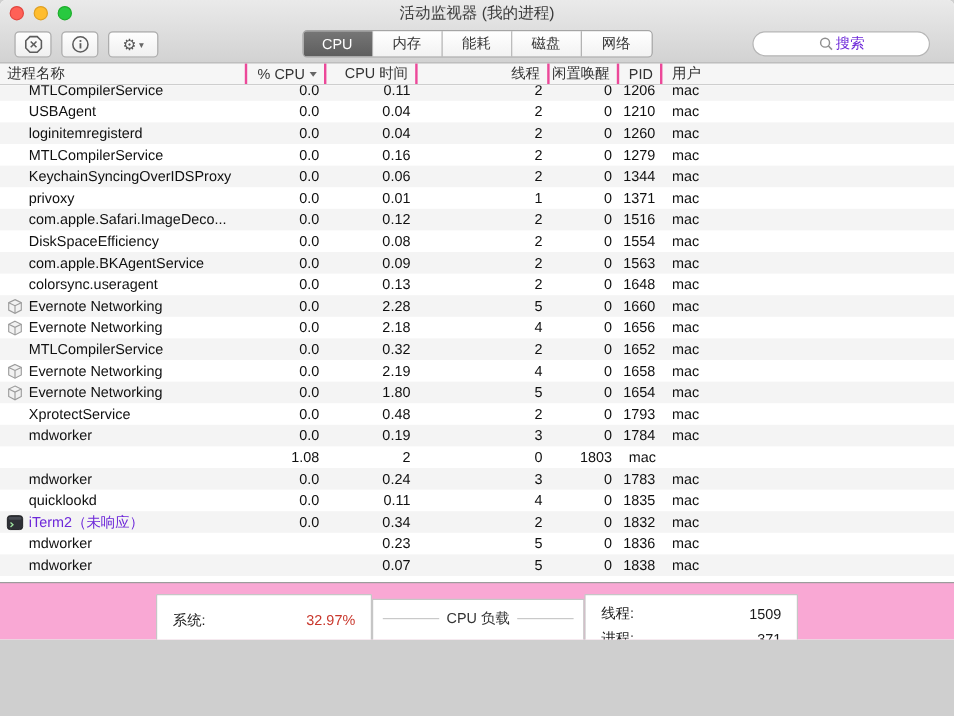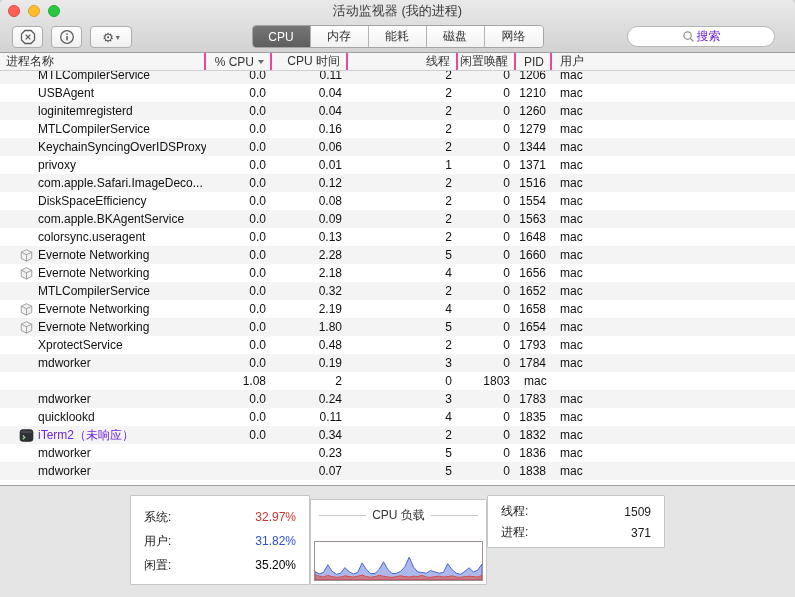--- a/index.html
+++ b/index.html
@@ -1,18 +1,18 @@
 <!DOCTYPE html>
 <html><head>
 <meta charset="utf-8">
 <style>
   * { margin:0; padding:0; box-sizing:border-box; }
   html,body { width:795px; height:597px; }
   body { font-family:"Liberation Sans","DejaVu Sans",sans-serif; background:#cfcfcf; }
-  .window { width:795px; height:597px; display:flex; flex-direction:column; overflow:hidden;
+  .window { width:795px; height:533px; display:flex; flex-direction:column; overflow:hidden;
             border-radius:5px 5px 0 0; background:#fff; }
 
   
   .chrome { flex:0 0 52px; background:linear-gradient(#eaeaea,#d2d2d2); border-bottom:1px solid #9f9f9f; }
   .titlebar { height:22px; position:relative; display:flex; align-items:center; justify-content:center; }
   .traffic { position:absolute; left:8px; top:5px; display:flex; gap:8px; }
   .light { width:12px; height:12px; border-radius:50%; }
   .light.red   { background:#ff6157; border:1px solid #e24640; }
   .light.yellow{ background:#ffbd2e; border:1px solid #dfa023; }
   .light.green { background:#28c940; border:1px solid #1dad2b; }
@@ -49,26 +49,26 @@
   .tri-down { width:0; height:0; border-left:3.5px solid transparent; border-right:3.5px solid transparent;
               border-top:4px solid #666; margin-left:4px; }
 
   .rows { height:414px; overflow:hidden; background:#fff; }
   .row { height:18px; line-height:18px; font-size:12px; color:#101010; }
   .row.shade { background:#f4f4f4; }
   .row.clipped { margin-top:-5px; }
   .cell { white-space:nowrap; overflow:hidden; }
   .cell.num { text-align:right; padding-right:6px; }
   .cell.user { padding-left:8px; }
-  .cell.name { display:flex; align-items:center; gap:4px; padding-left:18px; }
+  .cell.name { display:flex; align-items:center; gap:4px; padding-left:4px; }
   .icon-slot { width:16px; height:16px; flex:0 0 16px; display:inline-flex; align-items:center; justify-content:center; }
   .row.alert .pname { color:#6d28d9; }
 
   
-  .footer { position:relative; flex:1; background:#e5e5e5; border-top:1px solid #9c9c9c; font-size:12px; color:#1a1a1a; }
+  .footer { position:relative; flex:1; background:#f9a8d4; border-top:1px solid #9c9c9c; font-size:12px; color:#1a1a1a; }
   .box { position:absolute; background:#fff; border:1px solid #c6c6c6; border-radius:1px; }
   .box.left { left:130px; top:9px; width:180px; height:90px; padding:9px 13px; }
   .stat-row { display:flex; justify-content:space-between; align-items:center; height:24px; }
   .box.graph { left:310px; top:13px; width:177px; height:86px; }
   .graph-title { display:flex; align-items:center; gap:6px; margin:7px 8px 0; font-size:12px; color:#333; white-space:nowrap; }
   .graph-title::before, .graph-title::after { content:""; flex:1; height:1px; background:#c9c9c9; }
   .plot { position:absolute; left:3px; right:3px; bottom:3px; height:40px; border:1px solid #9f8f8f; background:#fff; }
   .plot svg { width:100%; height:100%; display:block; }
   .box.right { left:487px; top:9px; width:178px; height:53px; padding:5px 13px; }
   .stat-row.short { height:21px; }

